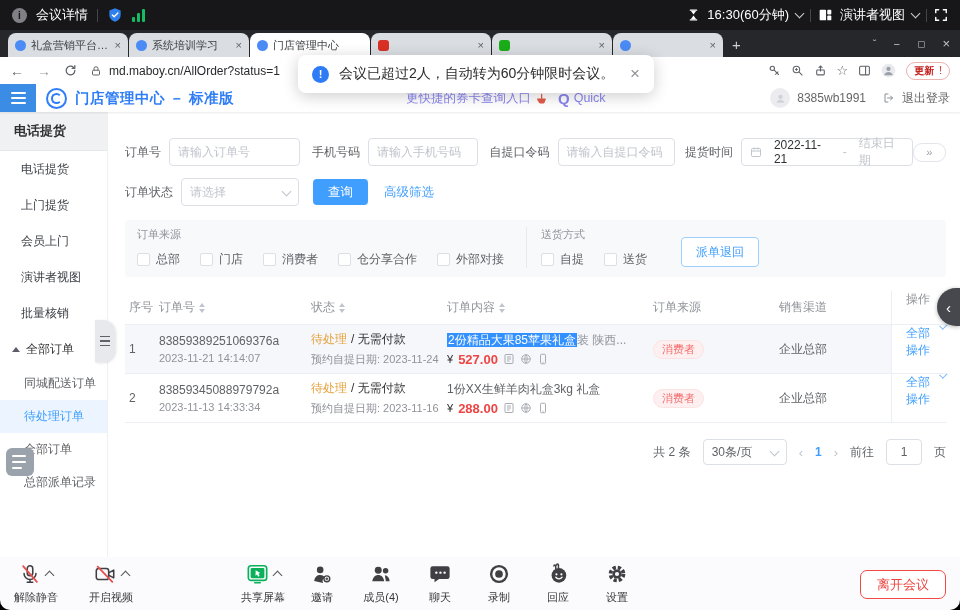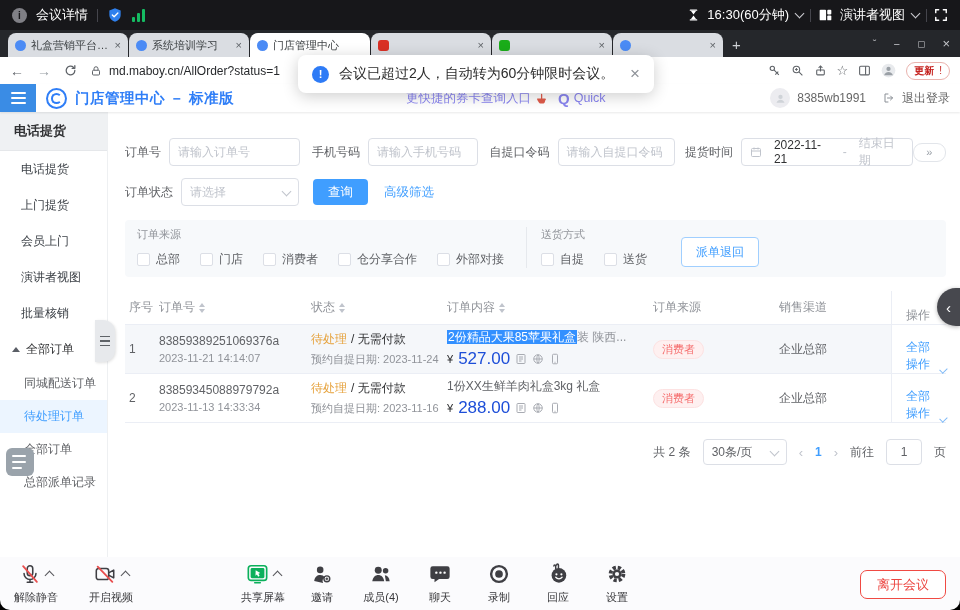--- a/index.html
+++ b/index.html
@@ -117,25 +117,25 @@
   .trow{height:48px;border-bottom:1px solid #ebeef5}
   .trow.alt{background:#f5f7fa}
   .cell{min-width:0;padding-right:8px}
   .l1{color:#606266;white-space:nowrap;overflow:hidden;text-overflow:ellipsis}
   .l2{color:#909399;font-size:11px;margin-top:4px;white-space:nowrap}
   .st-orange{color:#e6a23c}
   .st-pay{color:#303133;margin-left:4px}
   .hl{background:#3390ff;color:#fff;padding:0 1px}
   .price-row{display:flex;align-items:center;gap:5px;margin-top:3px}
   .cur{color:#303133;font-size:11px}
-  .price{color:#1d4ed8;font-weight:normal;font-size:17px}
+  .price{color:#ef4444;font-weight:bold;font-size:13px}
   .mini-ico{color:#a8abb2}
   .tag-danger{display:inline-block;background:#fef0f0;border:1px solid #fde2e2;color:#f56c6c;
               font-size:11px;padding:1px 8px;border-radius:10px}
-  .opcell{height:100%;display:flex;align-items:flex-end;gap:6px;border-left:1px solid #ebeef5;
+  .opcell{height:100%;display:flex;align-items:flex-start;gap:6px;border-left:1px solid #ebeef5;
           background:#fff;padding-left:14px;box-sizing:border-box;color:#409eff}
   .chev-b{width:6px;height:6px;border-right:1.4px solid #7cb8f7;border-bottom:1.4px solid #7cb8f7;
           transform:rotate(45deg);margin-top:-3px}
 
   .pager{display:flex;align-items:center;justify-content:flex-end;margin-top:16px;font-size:12px;
          color:#606266;gap:12px}
   .psel{width:84px;height:26px;border:1px solid #dcdfe6;border-radius:4px;display:flex;align-items:center;
         padding:0 8px;color:#606266;box-sizing:border-box}
   .pgl{color:#c0c4cc;font-size:13px}
   .pnum{color:#409eff;font-weight:bold}

